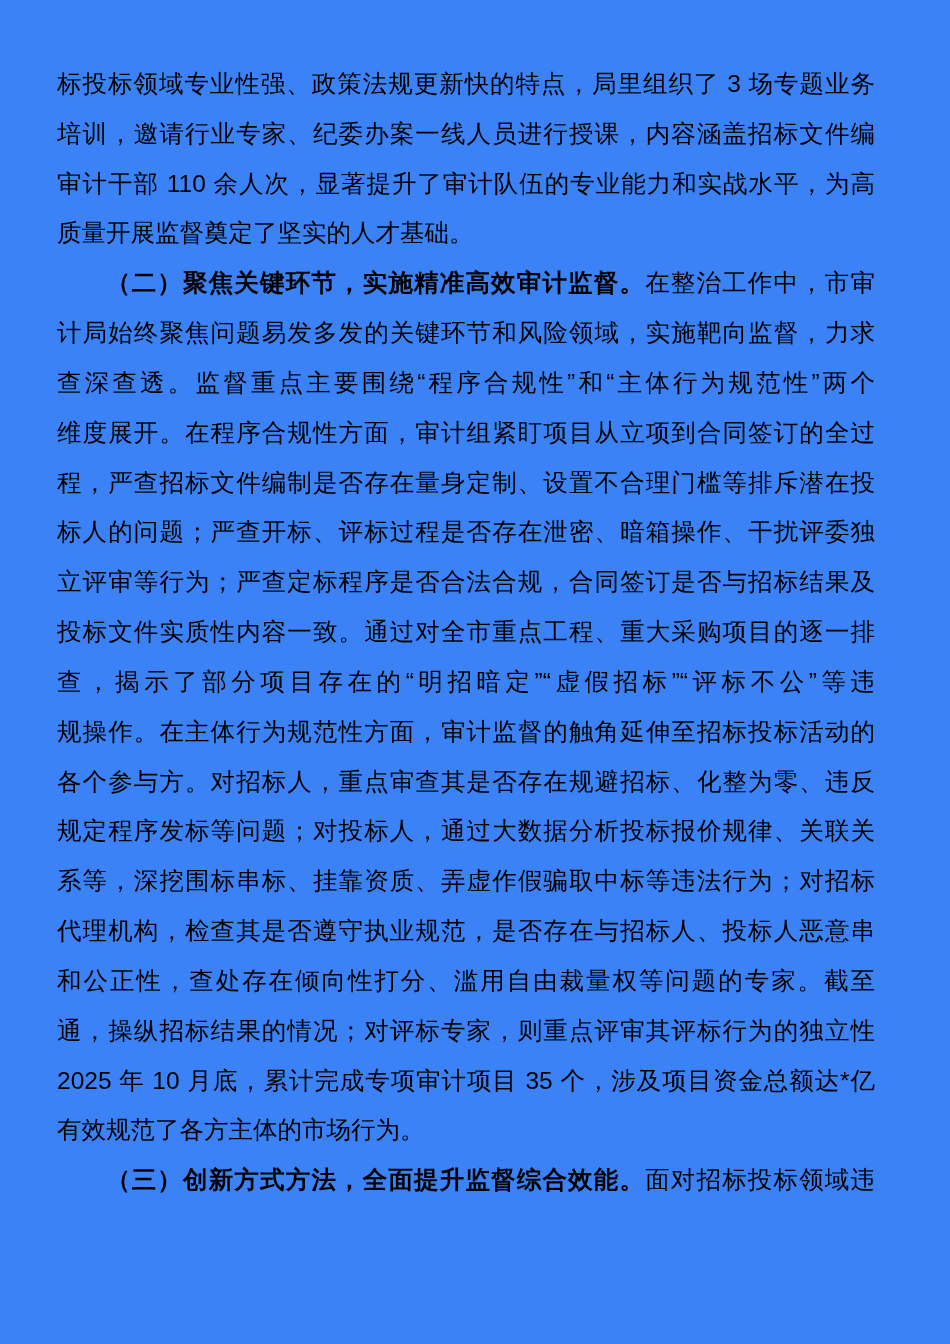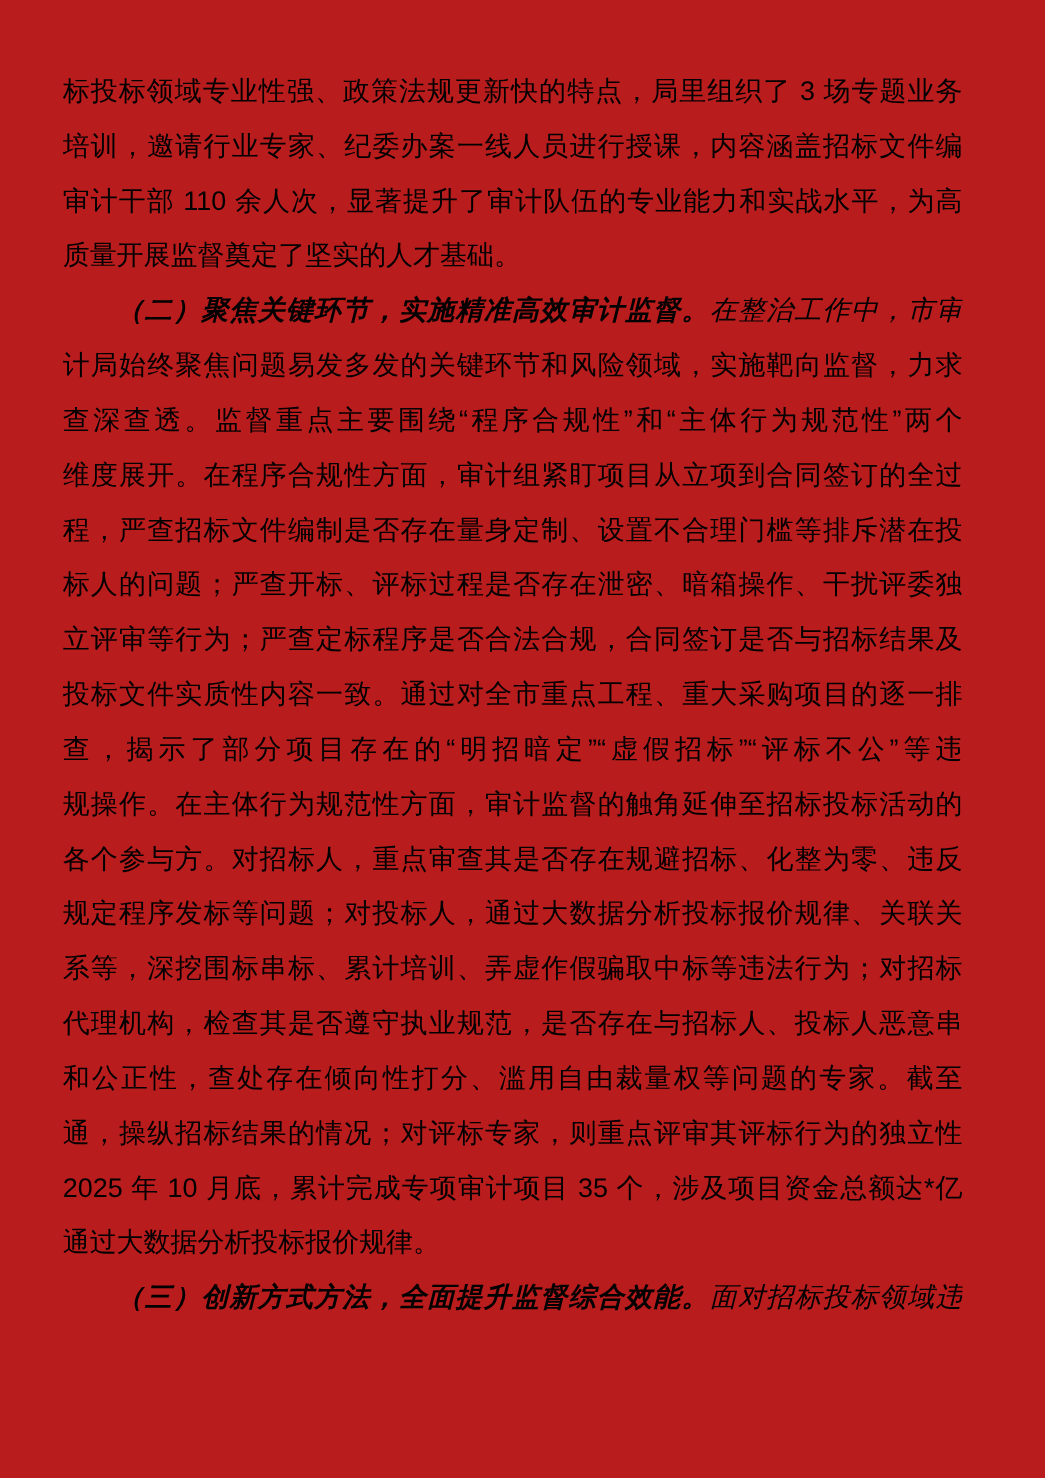--- a/index.html
+++ b/index.html
@@ -30,48 +30,47 @@
     text-align-last: justify;
     text-justify: inter-character;
     word-break: break-all;
   }
   .line.para-end {
     text-align: center;
     text-align-last: left;
   }
   .line.indent {
     text-indent: 2em;
-    font-style: italic;
   }
   .run-bold {
     font-weight: 700;
   }
 </style>
 </head>
 <body>
 
-<div class="page" style="background: #b91c1c; color: rgb(0, 0, 0);">
+<div class="page" style="background: #3b82f6; color: rgb(0, 0, 0);">
   <div class="text-block" id="text-block">
       <div class="line"><span>标投标领域专业性强、政策法规更新快的特点，局里组织了 3 场专题业务</span></div>
       <div class="line"><span>培训，邀请行业专家、纪委办案一线人员进行授课，内容涵盖招标文件编</span></div>
       <div class="line"><span>审计干部 110 余人次，显著提升了审计队伍的专业能力和实战水平，为高</span></div>
       <div class="line para-end"><span>质量开展监督奠定了坚实的人才基础。</span></div>
       <div class="line indent"><span class="run-bold">（二）聚焦关键环节，实施精准高效审计监督。</span><span>在整治工作中，市审</span></div>
       <div class="line"><span>计局始终聚焦问题易发多发的关键环节和风险领域，实施靶向监督，力求</span></div>
       <div class="line"><span>查深查透。监督重点主要围绕“程序合规性”和“主体行为规范性”两个</span></div>
       <div class="line"><span>维度展开。在程序合规性方面，审计组紧盯项目从立项到合同签订的全过</span></div>
       <div class="line"><span>程，严查招标文件编制是否存在量身定制、设置不合理门槛等排斥潜在投</span></div>
       <div class="line"><span>标人的问题；严查开标、评标过程是否存在泄密、暗箱操作、干扰评委独</span></div>
       <div class="line"><span>立评审等行为；严查定标程序是否合法合规，合同签订是否与招标结果及</span></div>
       <div class="line"><span>投标文件实质性内容一致。通过对全市重点工程、重大采购项目的逐一排</span></div>
       <div class="line"><span>查，揭示了部分项目存在的“明招暗定”“虚假招标”“评标不公”等违</span></div>
       <div class="line"><span>规操作。在主体行为规范性方面，审计监督的触角延伸至招标投标活动的</span></div>
       <div class="line"><span>各个参与方。对招标人，重点审查其是否存在规避招标、化整为零、违反</span></div>
       <div class="line"><span>规定程序发标等问题；对投标人，通过大数据分析投标报价规律、关联关</span></div>
-      <div class="line"><span>系等，深挖围标串标、累计培训、弄虚作假骗取中标等违法行为；对招标</span></div>
+      <div class="line"><span>系等，深挖围标串标、挂靠资质、弄虚作假骗取中标等违法行为；对招标</span></div>
       <div class="line"><span>代理机构，检查其是否遵守执业规范，是否存在与招标人、投标人恶意串</span></div>
       <div class="line"><span>和公正性，查处存在倾向性打分、滥用自由裁量权等问题的专家。截至</span></div>
       <div class="line"><span>通，操纵招标结果的情况；对评标专家，则重点评审其评标行为的独立性</span></div>
       <div class="line"><span>2025 年 10 月底，累计完成专项审计项目 35 个，涉及项目资金总额达*亿元，</span></div>
-      <div class="line para-end"><span>通过大数据分析投标报价规律。</span></div>
+      <div class="line para-end"><span>有效规范了各方主体的市场行为。</span></div>
       <div class="line indent"><span class="run-bold">（三）创新方式方法，全面提升监督综合效能。</span><span>面对招标投标领域违</span></div>
     </div>
 </div>
 
 </body></html>

